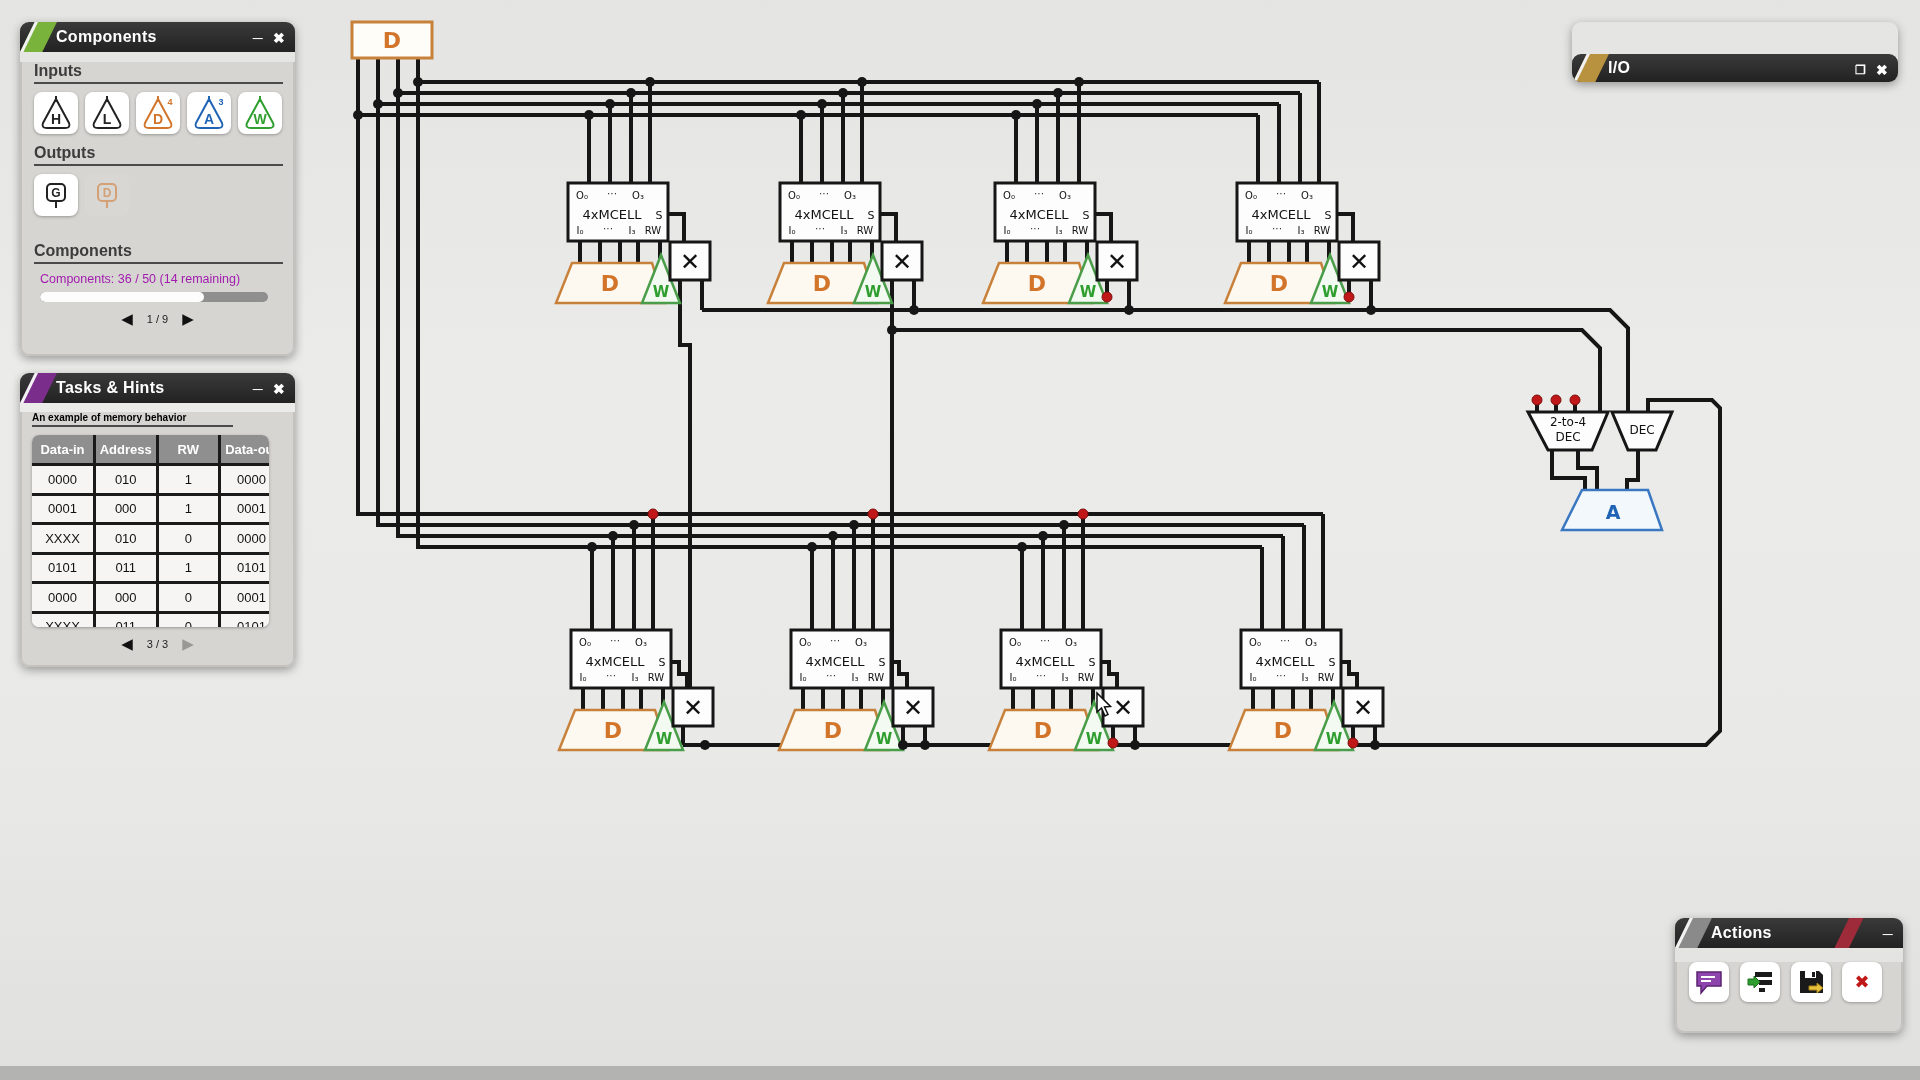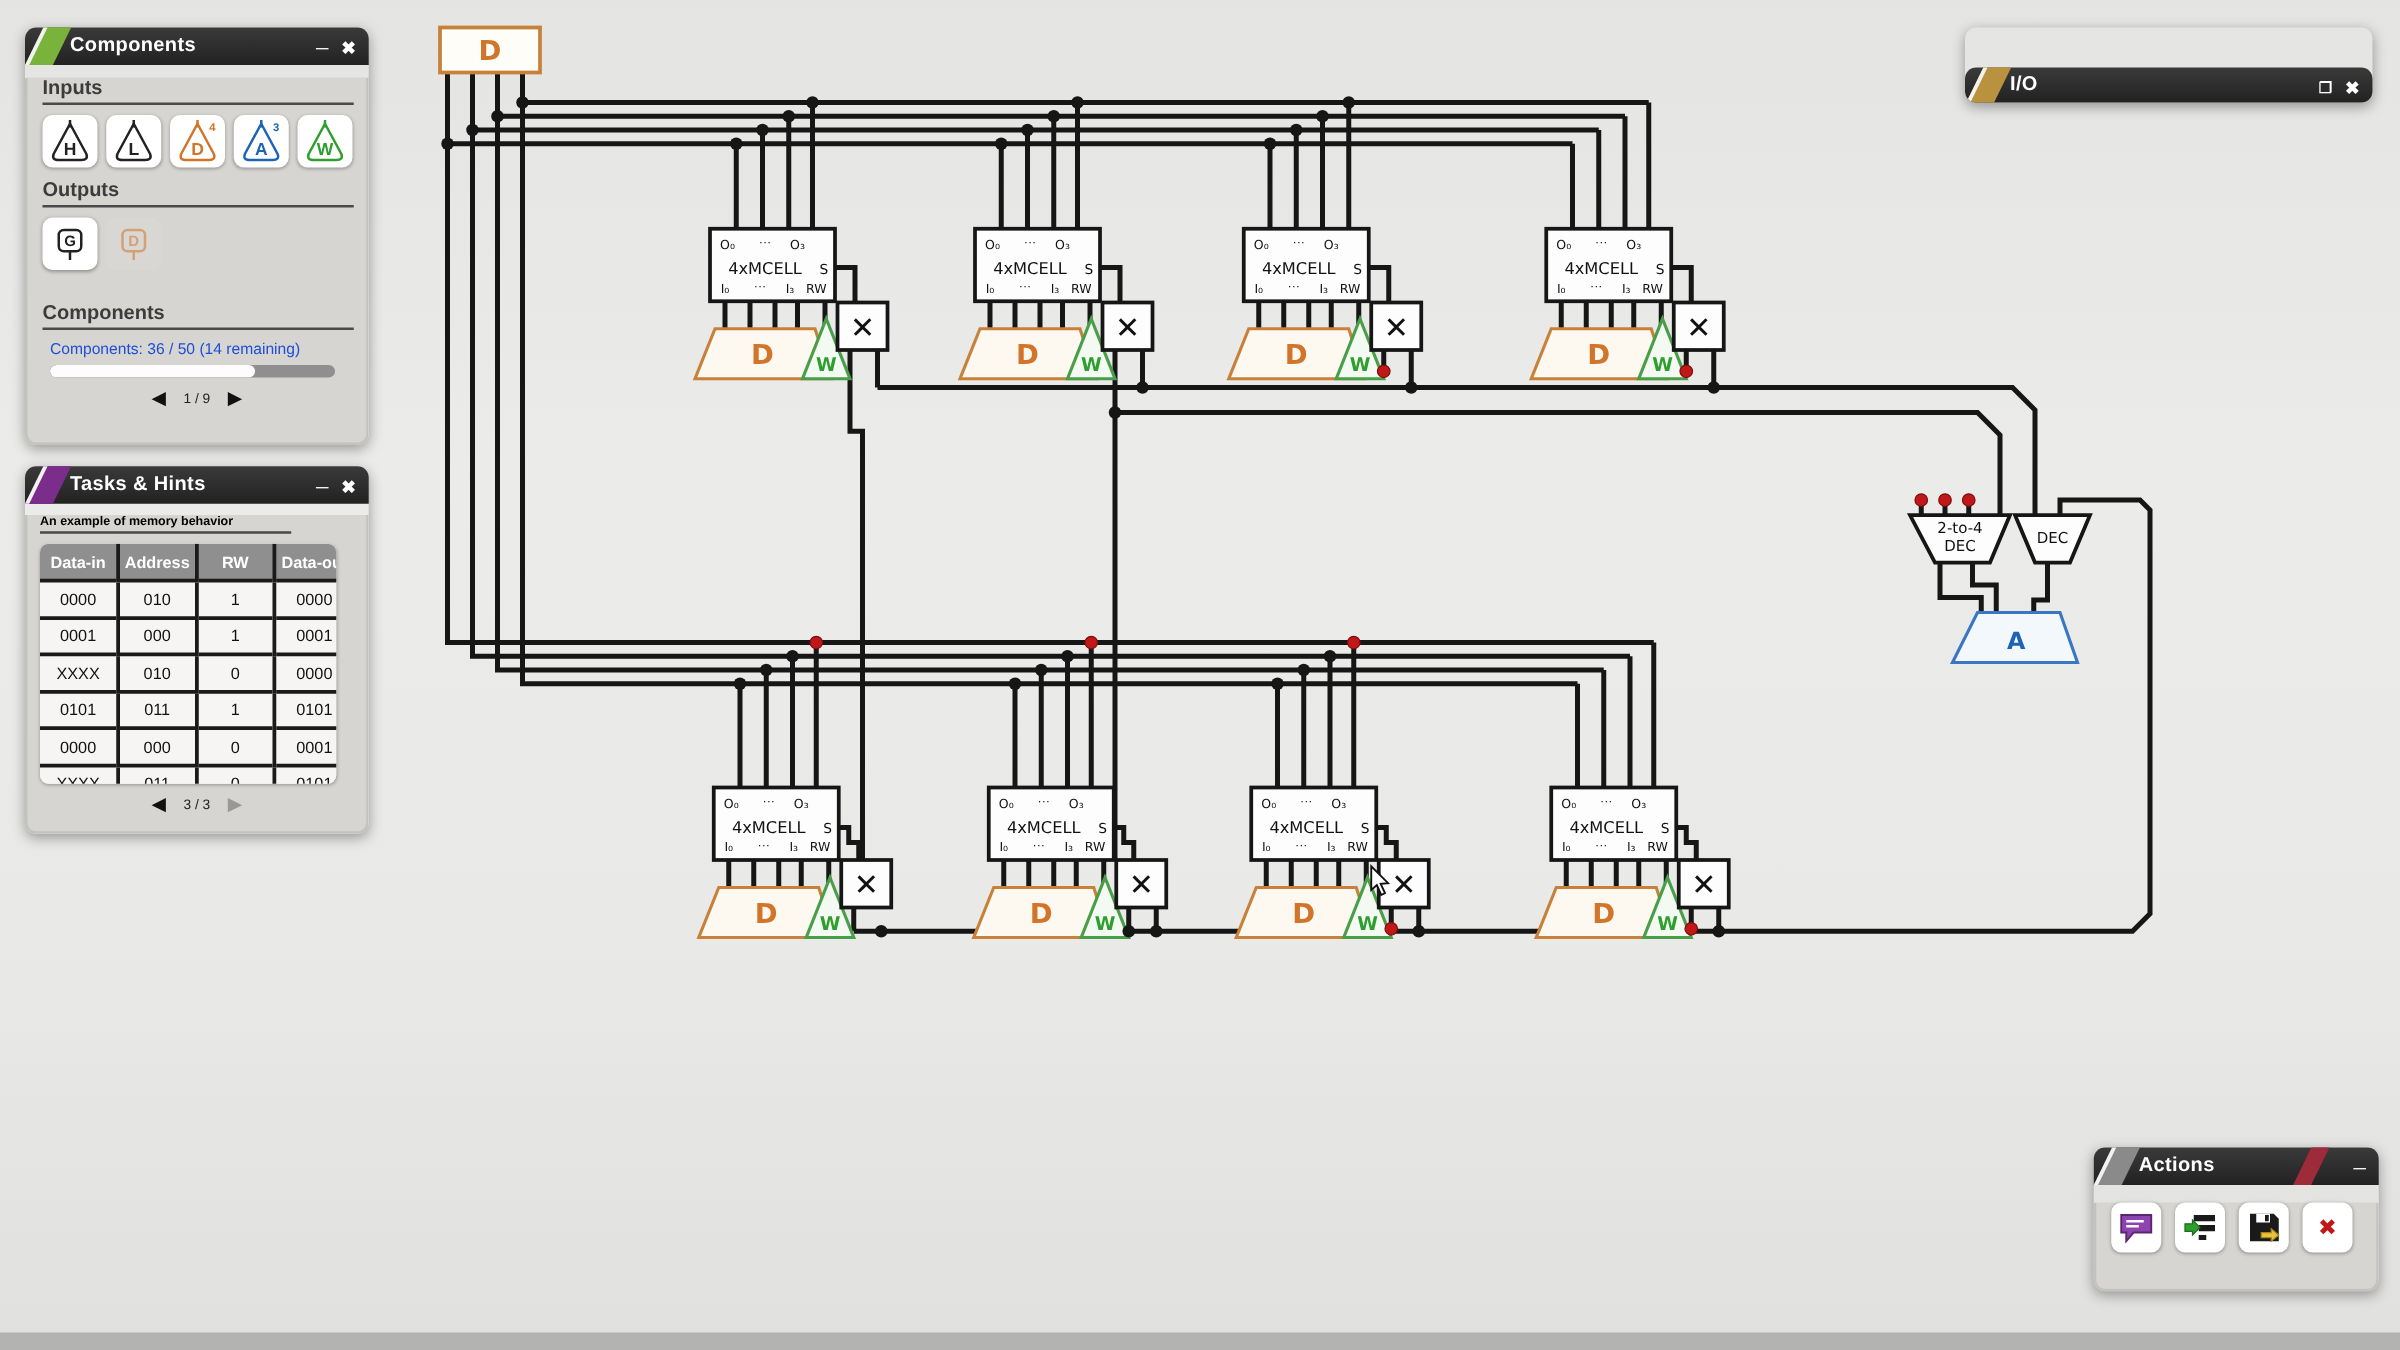--- a/index.html
+++ b/index.html
@@ -21,21 +21,21 @@
       border-left:3px solid #f2f2f2;}
   .stripe2{position:absolute;top:-10px;right:48px;width:13px;height:52px;transform:rotate(26deg);}
   .win-btns{position:absolute;right:10px;top:0;height:31px;display:flex;align-items:center;gap:10px;}
   .win-btn{color:#fff;font-size:14px;font-weight:bold;cursor:pointer;line-height:1;}
   .section-label{font-weight:bold;font-size:16px;color:#3c3c3c;margin:10px 0 2px 12px;}
   .section-rule{height:2px;background:#4a4a4a;margin:0 10px 8px 12px;}
   .tile-row{display:flex;gap:7px;margin:0 0 4px 12px;}
   .tile{width:44px;height:42px;background:#fff;border-radius:8px;
       box-shadow:0 1px 3px rgba(0,0,0,.3);display:flex;align-items:center;justify-content:center;cursor:pointer;}
   .tile.disabled{background:#dcdad6;box-shadow:none;opacity:.55;}
-  .res-text{font-size:12.5px;color:#1d4ed8;margin:2px 0 6px 18px;}
+  .res-text{font-size:12.5px;color:#a21caf;margin:2px 0 6px 18px;}
   .progress-track{width:228px;height:10px;background:#8f8f8f;border-radius:6px;margin-left:18px;overflow:hidden;}
   .progress-fill{height:100%;background:#fdfdfd;border-radius:6px;}
   .pager{display:flex;align-items:center;justify-content:center;gap:14px;margin-top:9px;
       font-size:11px;color:#222;}
   .pager .arrow{font-size:15px;color:#111;cursor:pointer;line-height:1;}
   .pager .arrow.disabled{color:#9a9894;}
 
   
   .task-sub{font-weight:bold;font-size:10px;color:#000000;margin:9px 0 2px 10px;}
   .task-rule{height:2px;background:#4a4a4a;margin:0 60px 8px 10px;}

